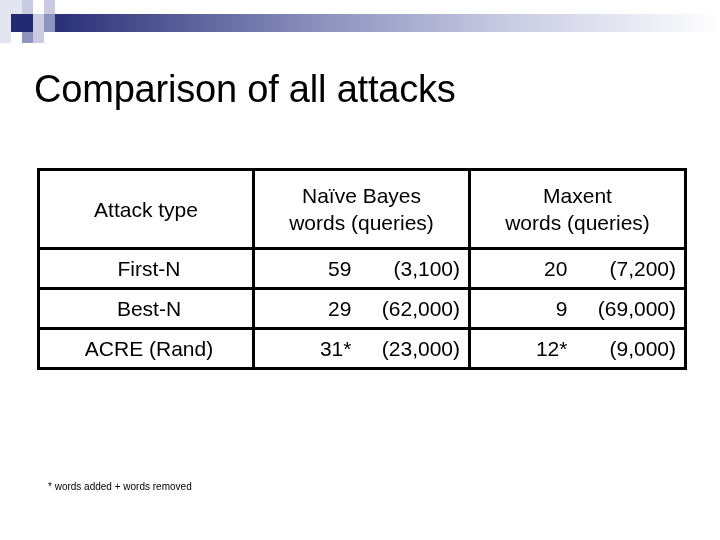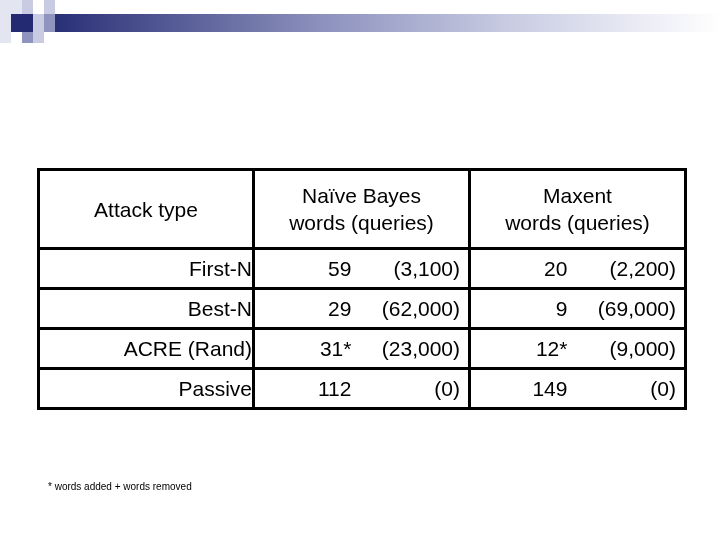--- a/index.html
+++ b/index.html
@@ -85,21 +85,21 @@
     line-height: 27px;
   }
   col.c-attack { width: 215px; }
   col.c-nb     { width: 216px; }
   col.c-mx     { width: 216px; }
 
   .hdr-l1 { display: block; }
   .hdr-l2 { display: block; }
 
   .attack-cell {
-    text-align: right;
+    text-align: center;
     padding-left: 6px !important;
   }
 
   
   .numcell {
     display: flex;
     align-items: center;
     width: 100%;
     height: 100%;
     padding: 0 8px 0 4px;
@@ -142,20 +142,21 @@
     <div class="blk" style="left: 0px; top: 14px; width: 11px; height: 18px; background: rgb(227, 229, 240);"></div>
     <div class="blk" style="left: 11px; top: 14px; width: 11px; height: 18px; background: rgb(36, 42, 114);"></div>
     <div class="blk" style="left: 33px; top: 14px; width: 11px; height: 18px; background: rgb(200, 203, 226);"></div>
     <div class="blk" style="left: 44px; top: 14px; width: 11px; height: 18px; background: rgb(143, 148, 191);"></div>
 
     <div class="blk" style="left: 0px; top: 32px; width: 11px; height: 11px; background: rgb(227, 229, 240);"></div>
     <div class="blk" style="left: 22px; top: 32px; width: 11px; height: 11px; background: rgb(143, 148, 191);"></div>
     <div class="blk" style="left: 33px; top: 32px; width: 11px; height: 11px; background: rgb(200, 203, 226);"></div>
   </div>
 
+  <div id="title">Comparison of all attacks</div>
 
   <div id="tablewrap">
     <table class="cmp">
       <colgroup>
         <col class="c-attack">
           <col class="c-nb">
           <col class="c-mx">
       </colgroup>
       <tbody>
         <tr class="hdr">
@@ -176,21 +177,21 @@
           <td class="attack-cell" style="border-color: rgb(0, 0, 0);">First-N</td>
           <td style="border-color: rgb(0, 0, 0);">
             <div class="numcell">
               <span class="words">59</span>
               <span class="queries">(3,100)</span>
             </div>
           </td>
           <td style="border-color: rgb(0, 0, 0);">
             <div class="numcell">
               <span class="words">20</span>
-              <span class="queries">(2,200)</span>
+              <span class="queries">(7,200)</span>
             </div>
           </td>
         </tr>
 
         <tr>
           <td class="attack-cell" style="border-color: rgb(0, 0, 0); margin-left: 43px;">Best-N</td>
           <td style="border-color: rgb(0, 0, 0);">
             <div class="numcell">
               <span class="words">29</span>
               <span class="queries">(62,000)</span>
@@ -213,34 +214,19 @@
             </div>
           </td>
           <td style="border-color: rgb(0, 0, 0);">
             <div class="numcell">
               <span class="words">12*</span>
               <span class="queries">(9,000)</span>
             </div>
           </td>
         </tr>
 
-        <tr>
-          <td class="attack-cell" style="border-color: rgb(0, 0, 0);">Passive</td>
-          <td style="border-color: rgb(0, 0, 0);">
-            <div class="numcell">
-              <span class="words">112</span>
-              <span class="queries">(0)</span>
-            </div>
-          </td>
-          <td style="border-color: rgb(0, 0, 0);">
-            <div class="numcell">
-              <span class="words">149</span>
-              <span class="queries">(0)</span>
-            </div>
-          </td>
-        </tr>
       </tbody>
     </table>
   </div>
 
   <div id="footnote">* words added + words removed</div>
 
 </div>
 
 </body></html>

